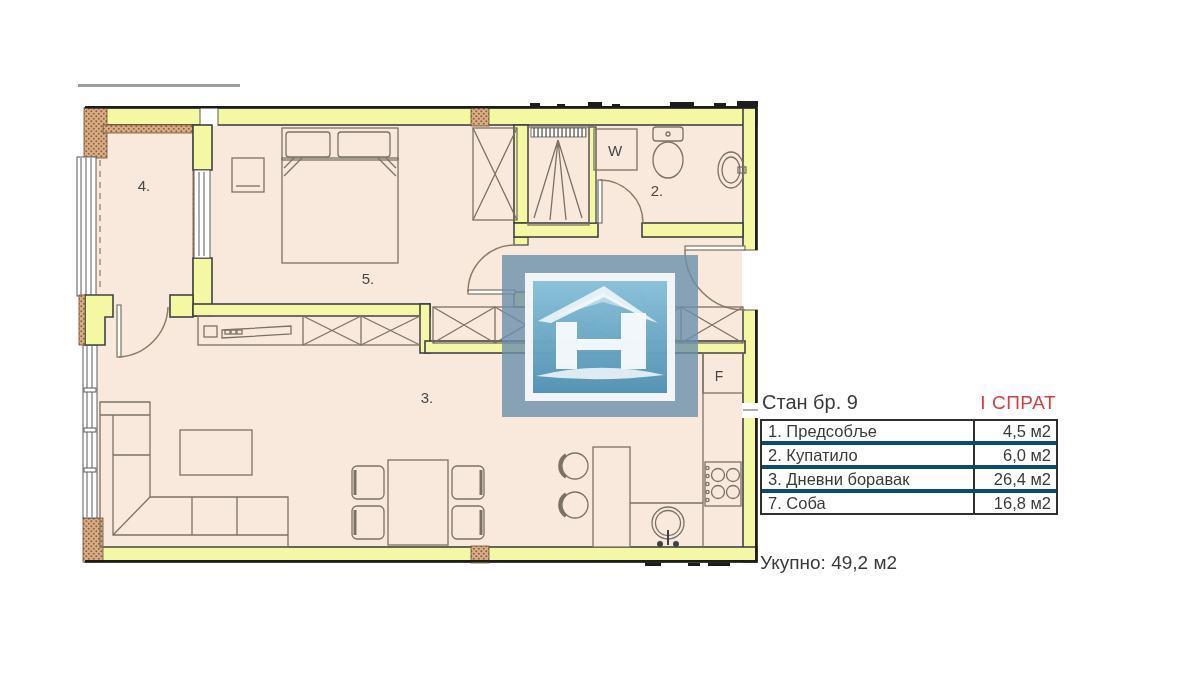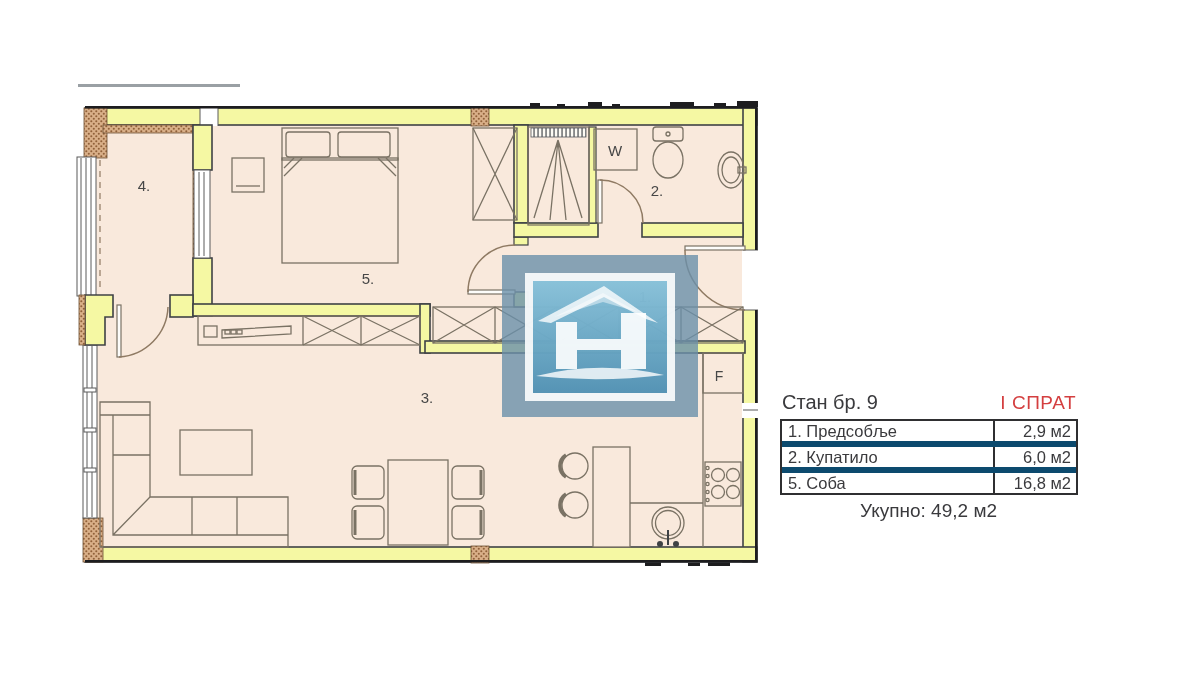--- a/index.html
+++ b/index.html
@@ -14,33 +14,33 @@
   .ff {fill:#f9e9dc;stroke:#7a7264;stroke-width:1.3;}
   .d  {fill:none;stroke:#8f7a63;stroke-width:1.5;}
   .dl {fill:#fdfdfb;stroke:#7a7264;stroke-width:1.2;}
   .h  {fill:url(#hatch);stroke:#6b4f33;stroke-width:0.8;}
   .wh {fill:#ffffff;stroke:#5a5a5a;stroke-width:1;}
   .ln {stroke:#5a5a5a;stroke-width:1;fill:none;}
   .dark{fill:#1d1d1f;}
   .lbl{font-family:"Liberation Sans",sans-serif;font-size:15px;fill:#474747;}
   .lbs{font-family:"Liberation Sans",sans-serif;font-size:14px;fill:#474747;}
   
-  .panel{position:absolute;left:780px;top:391px;width:298px;color:#3a3a3d;}
+  .panel{position:absolute;left:760px;top:391px;width:298px;color:#3a3a3d;}
   .panel-header{display:flex;justify-content:space-between;align-items:baseline;
                 padding:0 2px 5px 2px;}
   .panel-title{font-size:20px;}
   .panel-floor{font-size:19px;color:#d43f40;letter-spacing:.5px;}
   .area-table{border:2px solid #2f2f31;}
-  .arow{display:flex;border-top:6px solid #0c4a6e;height:20px;}
+  .arow{display:flex;border-top:4px solid #0c4a6e;height:20px;}
   .arow:first-child{border-top:none;border-radius:8px;}
   .cell-label{flex:1;font-size:16.5px;line-height:20px;padding-left:6px;
               white-space:nowrap;overflow:hidden;}
   .cell-area{width:76px;border-left:2px solid #2f2f31;font-size:16.5px;
              line-height:20px;text-align:right;padding-right:5px;}
-  .total{text-align:center;font-size:19px;padding:5px 1px 0 0;}
+  .total{text-align:left;font-size:19px;padding:5px 1px 0 0;margin-top:32px;}
 </style>
 </head>
 <body>
 
 <svg width="1200" height="675" viewBox="0 0 1200 675">
   <defs>
     <pattern id="hatch" width="5" height="5" patternUnits="userSpaceOnUse">
       <rect width="5" height="5" fill="#d9af88"></rect>
       <circle cx="1.3" cy="1.3" r="1.05" fill="#91613a"></circle>
       <circle cx="3.8" cy="3.8" r="1.05" fill="#91613a"></circle>
@@ -295,25 +295,29 @@
 </svg>
 
 <div class="panel">
   <div class="panel-header">
     <span class="panel-title">Стан бр. 9</span>
     <span class="panel-floor">I СПРАТ</span>
   </div>
   <div class="area-table">
     <div class="arow">
       <div class="cell-label">1. Предсобље</div>
-      <div class="cell-area">2,9 м2</div>
+      <div class="cell-area">4,5 м2</div>
     </div>
     <div class="arow">
       <div class="cell-label">2. Купатило</div>
       <div class="cell-area">6,0 м2</div>
     </div>
     <div class="arow">
-      <div class="cell-label">5. Соба</div>
+      <div class="cell-label">3. Дневни боравак</div>
+      <div class="cell-area">26,4 м2</div>
+    </div>
+    <div class="arow">
+      <div class="cell-label">7. Соба</div>
       <div class="cell-area">16,8 м2</div>
     </div>
   </div>
   <div class="total">Укупно: 49,2 м2</div>
 </div>
 
 </body></html>

